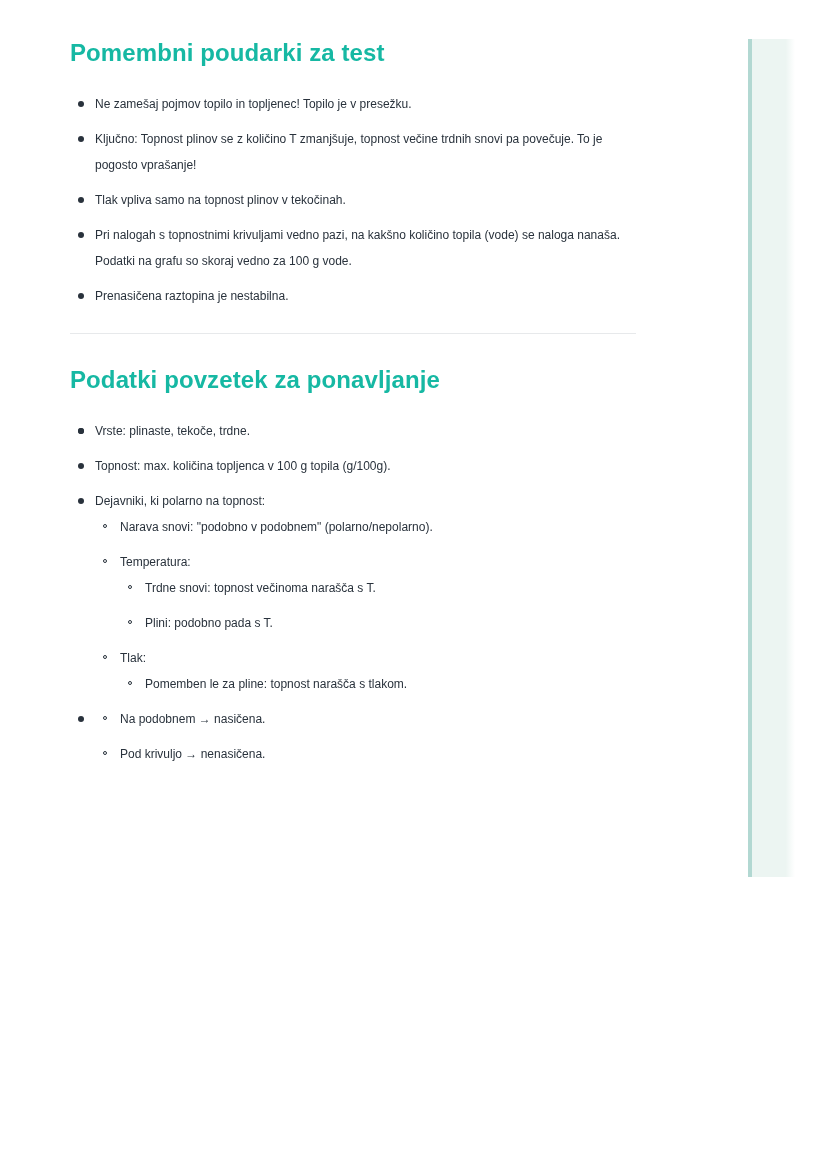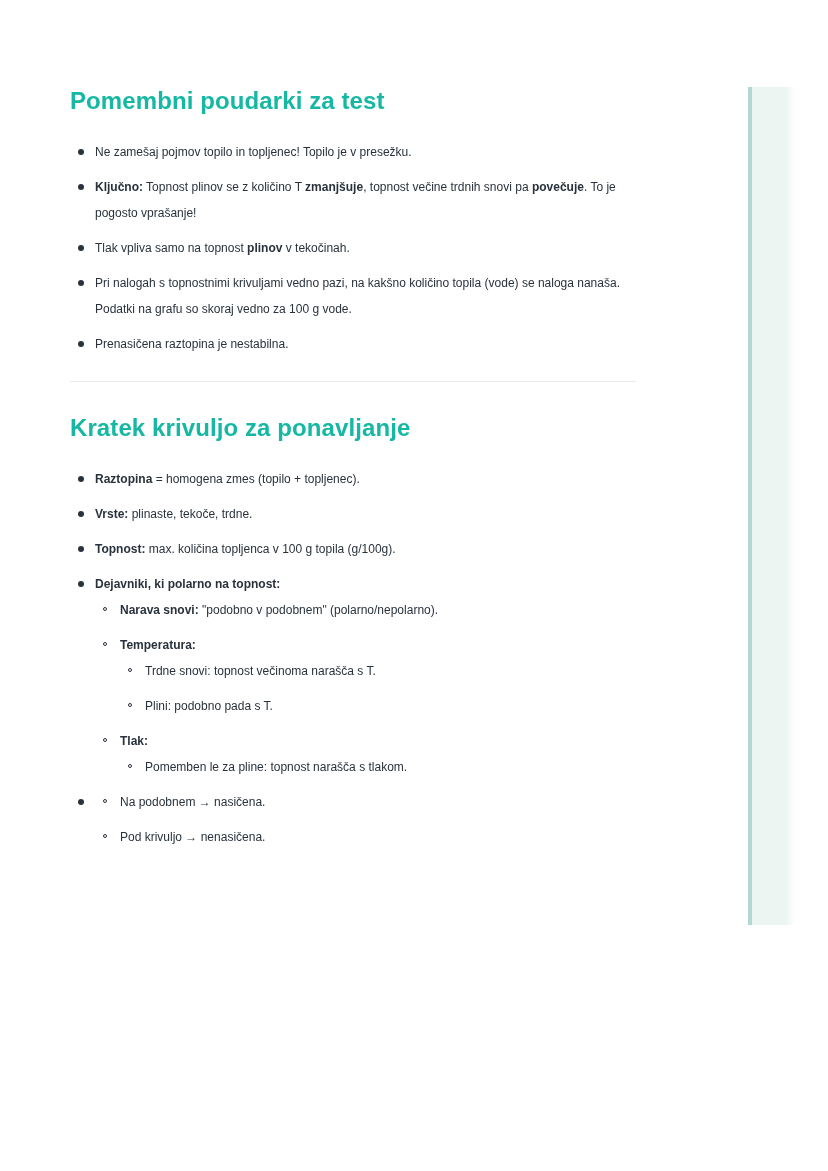--- a/index.html
+++ b/index.html
@@ -8,21 +8,20 @@
     width: 828px; height: 1171px;
     background: #ffffff;
     font-family: "Liberation Sans", sans-serif;
     color: #29323c;
   }
   .page {
     position: relative;
     width: 828px; height: 881px;
     background: #ffffff;
     overflow: hidden;
-    margin-top: 48px;
   }
   .accent-bar {
     position: absolute;
     left: 748px; top: 39px;
     width: 47px; height: 838px;
     border-left: 4px solid #b2d8d2;
     background: linear-gradient(to right, #ecf5f2 0%, #ecf5f2 78%, rgba(236,245,242,0) 100%);
   }
   .content {
     position: absolute;
@@ -67,21 +66,21 @@
     background: #29323c;
     border-radius: 50%;
   }
   .marker.circle {
     top: 10px;
     width: 4px; height: 4px;
     border: 1.6px solid #29323c;
     background: transparent;
     border-radius: 50%;
   }
-  strong { font-weight: 700; }
+  strong { font-weight: 400; }
   .footer {
     position: absolute;
     right: 53px; top: 1038px;
     font-size: 14px;
     letter-spacing: 0.5px;
     color: #b4bac0;
   }
 </style>
 </head>
 <body>
@@ -99,23 +98,23 @@
           <li><span class="marker disc"></span><span class="li-text"><strong>Ključno:</strong><span> Topnost plinov se z količino T </span><strong>zmanjšuje</strong><span>, topnost večine trdnih snovi pa </span><strong>povečuje</strong><span>. To je pogosto vprašanje!</span></span></li>
           <li><span class="marker disc"></span><span class="li-text"><span>Tlak vpliva samo na topnost </span><strong>plinov</strong><span> v tekočinah.</span></span></li>
           <li><span class="marker disc"></span><span class="li-text"><span>Pri nalogah s topnostnimi krivuljami vedno pazi, na kakšno količino topila (vode) se naloga nanaša. Podatki na grafu so skoraj vedno za 100 g vode.</span></span></li>
           <li><span class="marker disc"></span><span class="li-text"><span>Prenasičena raztopina je nestabilna.</span></span></li>
         </ul>
     </section>
 
     <hr class="divider">
 
     <section>
-      <h1 class="section-title">Kratek krivuljo za ponavljanje</h1>
+      <h1 class="section-title">Podatki povzetek za ponavljanje</h1>
       <ul class="list lvl1">
-          <li><span class="marker disc"></span><span class="li-text"><strong>Raztopina</strong><span> = homogena zmes (topilo + topljenec).</span></span></li>
+          <li><span class="marker disc"></span></li>
           <li><span class="marker disc"></span><span class="li-text"><strong>Vrste:</strong><span> plinaste, tekoče, trdne.</span></span></li>
           <li><span class="marker disc"></span><span class="li-text"><strong>Topnost:</strong><span> max. količina topljenca v 100 g topila (g/100g).</span></span></li>
           <li><span class="marker disc"></span><span class="li-text"><strong>Dejavniki, ki polarno na topnost:</strong></span><ul class="list lvl2">
               <li><span class="marker circle"></span><span class="li-text"><strong>Narava snovi:</strong><span> "podobno v podobnem" (polarno/nepolarno).</span></span></li>
               <li><span class="marker circle"></span><span class="li-text"><strong>Temperatura:</strong></span><ul class="list lvl3">
                   <li><span class="marker circle"></span><span class="li-text"><span>Trdne snovi: topnost večinoma narašča s T.</span></span></li>
                   <li><span class="marker circle"></span><span class="li-text"><span>Plini: podobno pada s T.</span></span></li>
                 </ul></li>
               <li><span class="marker circle"></span><span class="li-text"><strong>Tlak:</strong></span><ul class="list lvl3">
                   <li><span class="marker circle"></span><span class="li-text"><span>Pomemben le za pline: topnost narašča s tlakom.</span></span></li>

